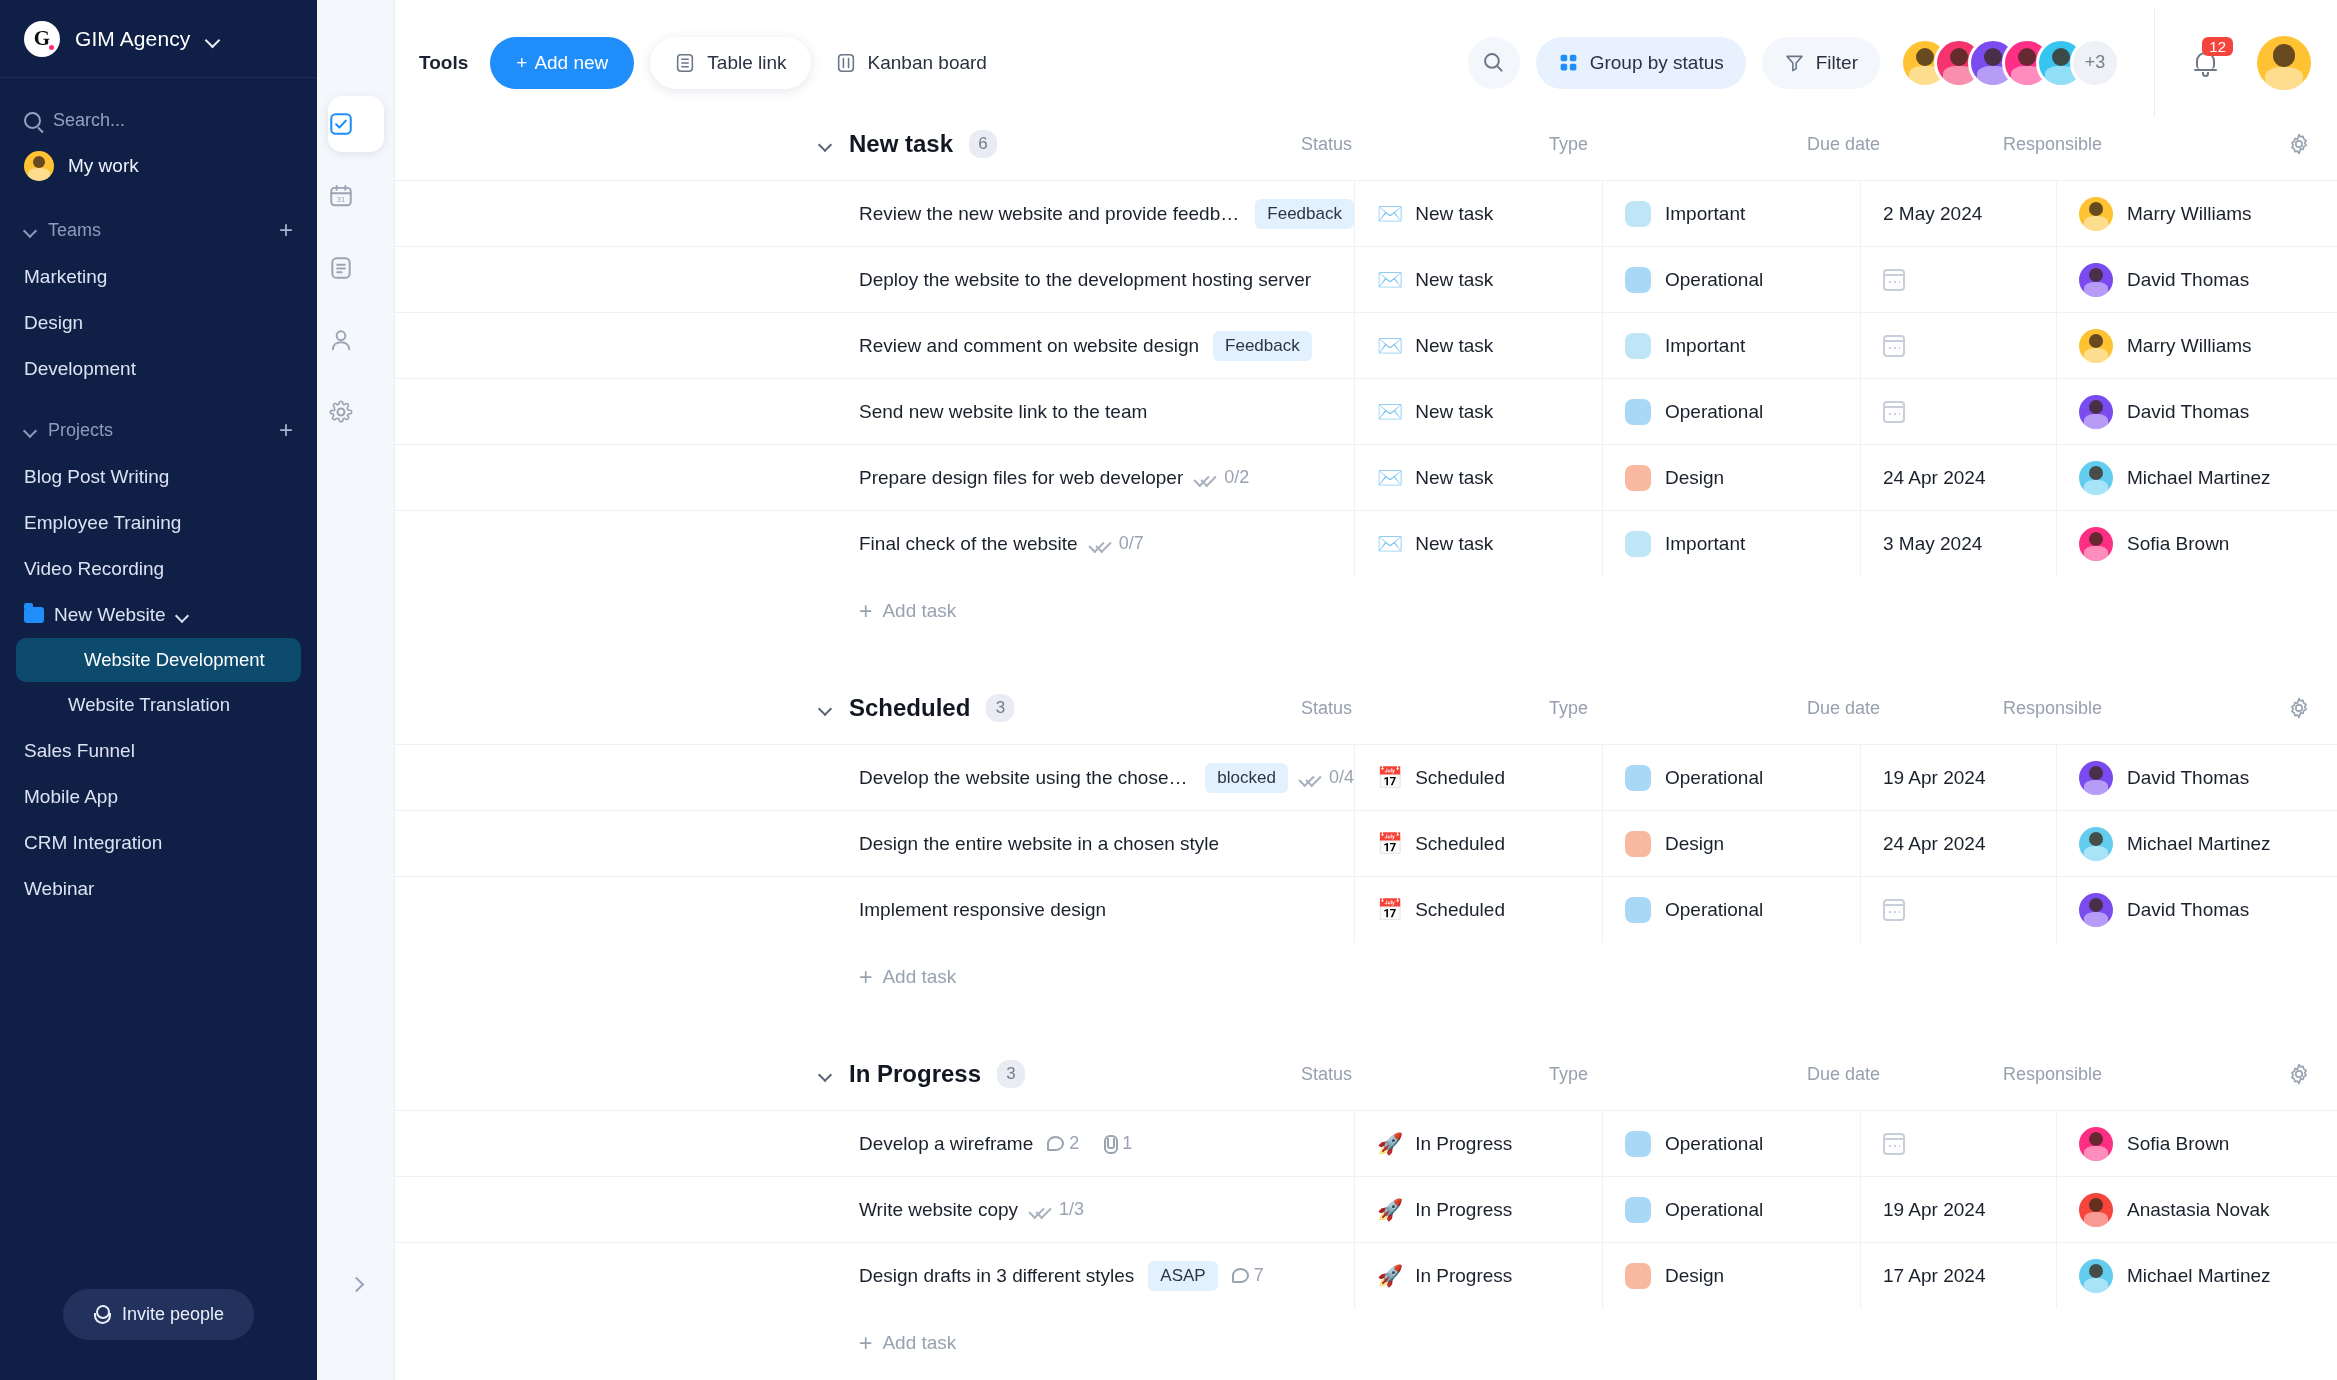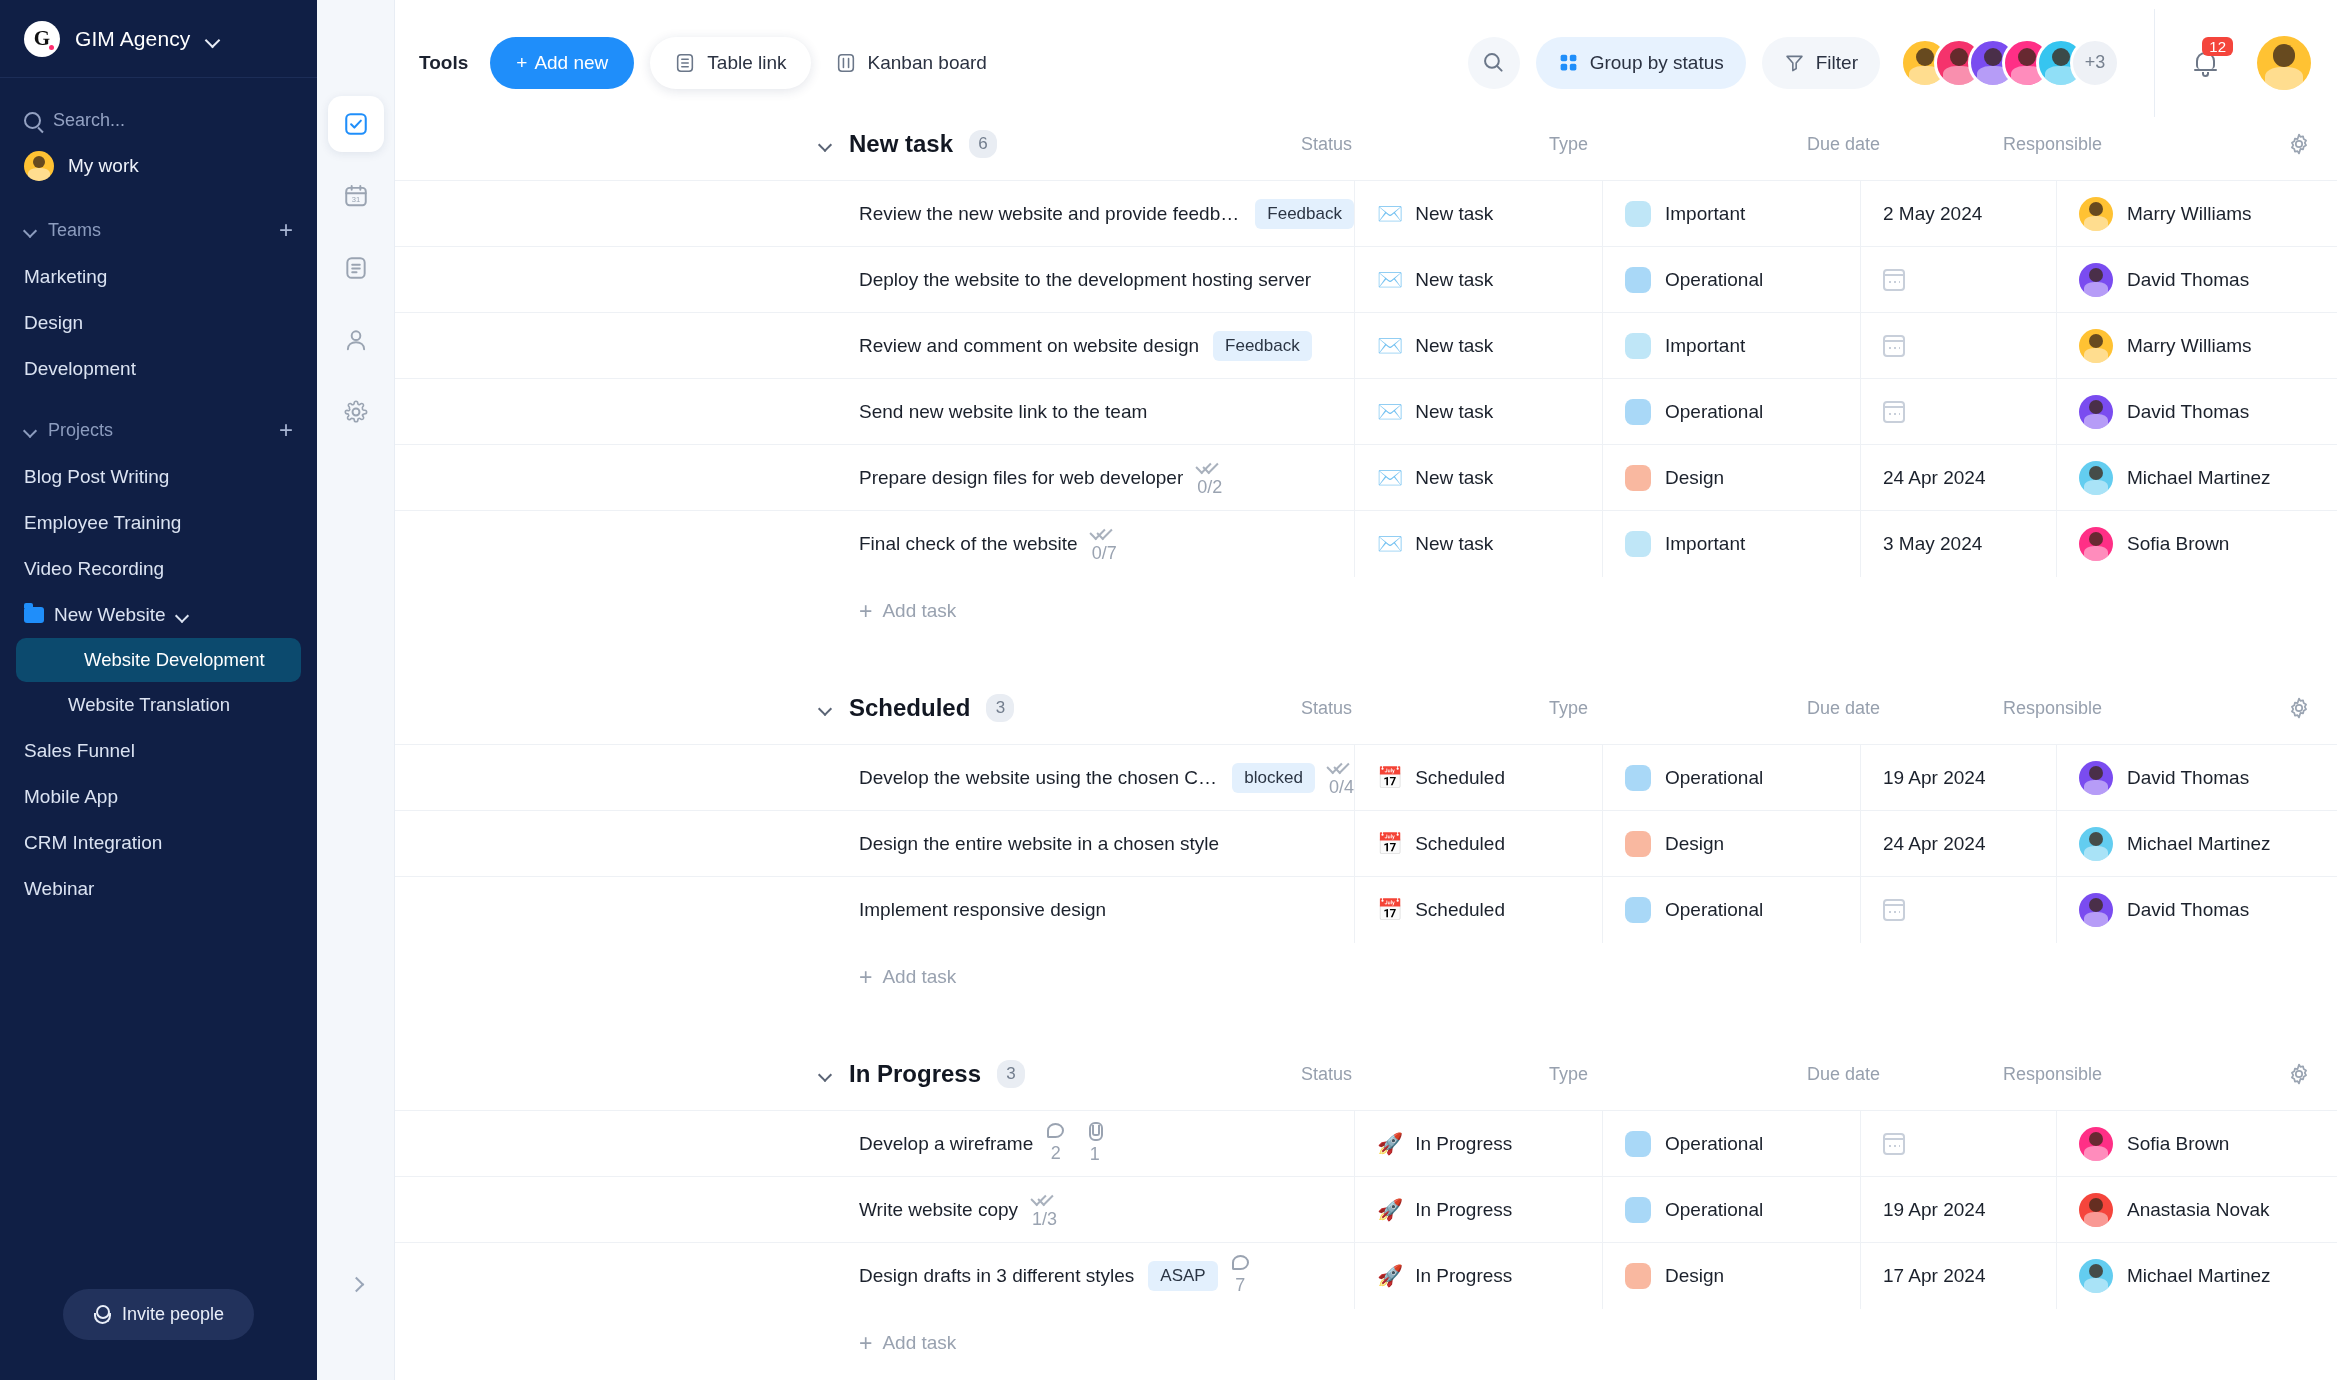--- a/index.html
+++ b/index.html
@@ -99,21 +99,21 @@
   
   .rail {
     width: 78px; flex: 0 0 78px;
     background:#f4f7fb;
     display:flex; flex-direction:column; align-items:center;
     padding-top: 96px; position:relative;
     border-right: 1px solid #e8edf4;
   }
   .rail-btn {
     width: 56px; height: 56px; border-radius: 14px;
-    display:flex; align-items:center; justify-content:center;
+    display:flex; align-items:center; 
     margin-bottom: 16px; cursor:pointer; color:#98a3b4;
   }
   .rail-btn.active { background:#ffffff; box-shadow:0 2px 10px rgba(25,45,85,.09); }
   .rail-collapse {
     position:absolute; bottom: 80px; left:50%; transform:translateX(-50%);
     width:34px;height:34px; display:flex;align-items:center;justify-content:center;
     color:#9aa6b8; cursor:pointer;
   }
   .chev-r { width:14px;height:14px;position:relative;}
   .chev-r::before{content:"";position:absolute;left:2px;top:3px;width:9px;height:9px;
@@ -216,21 +216,21 @@
   .cell-title {
     flex:1; min-width:0; padding-left: 464px;
     display:flex; align-items:center; gap:14px;
     border-right: 1px solid #eef1f5; height:66px;
   }
   .ttl { white-space:nowrap; overflow:hidden; text-overflow:ellipsis; }
   .tag {
     background:#e3f0fd; color:#2b3544; border-radius:6px;
     padding: 5px 12px; font-size:17px; white-space:nowrap;
   }
-  .meta { display:flex; align-items:center; gap:5px; color:#9aa3b1; font-size:18px;flex-direction:column; }
+  .meta { display:flex; align-items:center; gap:5px; color:#9aa3b1; font-size:18px; }
   .meta + .meta { margin-left:9px; }
   .dblcheck { width:22px;height:14px; position:relative; display:inline-block; color:#a9b1bd;}
   .dblcheck::before, .dblcheck::after{
     content:""; position:absolute; top:1px; width:7px;height:12px;
     border-right:2px solid currentColor; border-bottom:2px solid currentColor;
     transform: rotate(45deg);
   }
   .dblcheck::before { left:0; }
   .dblcheck::after { left:7px; }
   .bubble { width:17px;height:15px;border:2px solid currentColor;border-radius:50% 50% 50% 10%; display:inline-block; }

